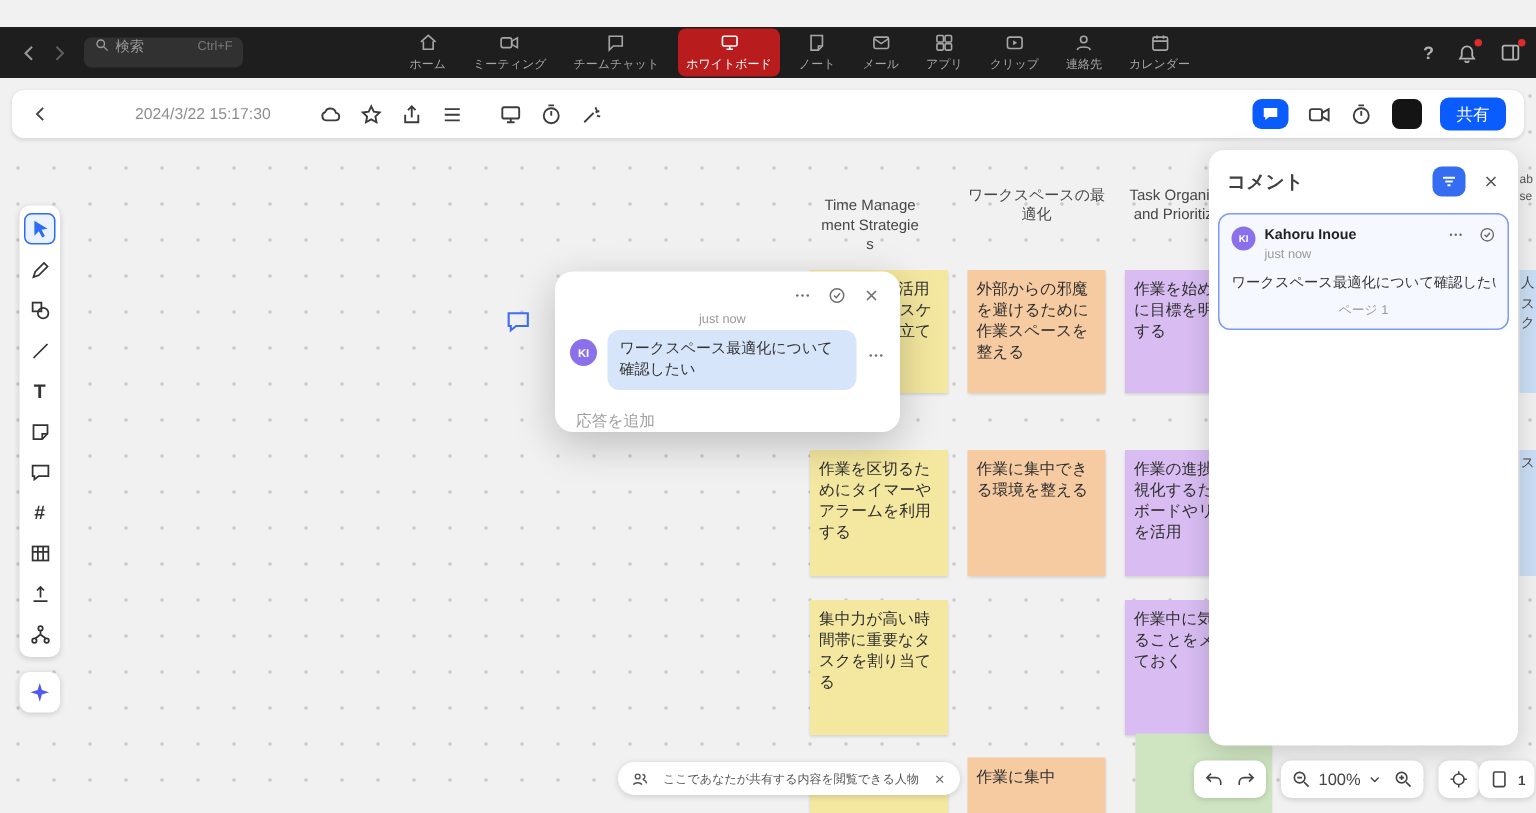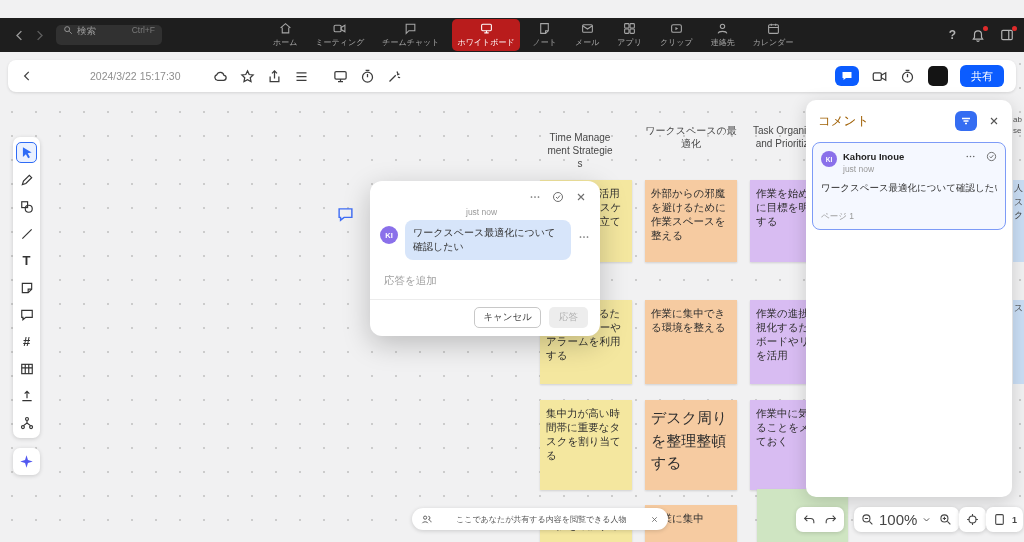--- a/index.html
+++ b/index.html
@@ -68,44 +68,44 @@
 .avatar{width:18px;height:18px;border-radius:50%;background:#8a70ea;color:#fff;font-size:7.5px;display:flex;align-items:center;justify-content:center;font-weight:700;flex:none;margin-top:6px}
 .msg-bubble{background:#d7e5fa;border-radius:8px;padding:6px 8px;font-size:10px;line-height:1.38;color:#333;width:166px}
 .popup-row .dots-sm{width:12px;height:12px;color:#6e6e6e;margin-top:11px}
 .popup-reply{padding:0 14px;margin-top:14px;font-size:10.5px;color:#a0a0a0}
 .popup-foot{border-top:1px solid #ececec;margin-top:11px;display:flex;justify-content:flex-end;gap:8px;padding:7px 12px 8px}
 .btn-cancel{background:#fff;border:1px solid #c8c8c8;border-radius:5px;font-size:9.5px;padding:3px 8px;color:#444;font-family:inherit}
 .btn-reply{background:#ededed;border:none;border-radius:5px;font-size:9.5px;padding:3px 10px;color:#b0b0b0;font-family:inherit}
 
 .panel{position:absolute;left:806px;top:100px;width:206px;height:397px;background:#fff;border-radius:10px;box-shadow:0 4px 18px rgba(0,0,0,.16);z-index:6}
 .panel-head{display:flex;align-items:center;padding:11px 12px 9px}
-.panel-title{font-size:12.5px;font-weight:400;color:#a16207;flex:1}
+.panel-title{font-size:12.5px;font-weight:700;color:#404040;flex:1}
 .filter-btn{width:22px;height:20px;border-radius:6px;background:#356df2;color:#fff;display:flex;align-items:center;justify-content:center;margin-right:11px}
 .filter-btn svg{width:12px;height:12px}
 .panel-close{color:#555}
 .panel-close svg{width:12px;height:12px}
 .panel-card{margin:2px 6px;background:#f5f8ff;border:1px solid #7d9bf7;border-radius:8px;padding:8px 8px 6px}
 .pc-head{display:flex;align-items:flex-start;gap:6px}
 .pc-avatar{width:16px;height:16px;border-radius:50%;background:#8a70ea;color:#fff;font-size:6.5px;display:flex;align-items:center;justify-content:center;font-weight:700;flex:none}
 .pc-name{font-size:9.5px;font-weight:700;color:#222}
 .pc-time{font-size:8.5px;color:#999;margin-top:2px}
 .pc-icons{margin-left:auto;display:flex;gap:10px;color:#666;align-items:center}
 .pc-icons svg{width:11px;height:11px}
 .pc-msg{font-size:9.5px;color:#333;margin-top:8px;white-space:nowrap;overflow:hidden}
-.pc-page{font-size:8.5px;color:#999;text-align:left;margin-top:16px}
-
-.notice{position:absolute;left:412px;top:508px;height:22px;background:#fff;border-radius:12px;box-shadow:0 1px 4px rgba(0,0,0,.16);display:flex;align-items:center;gap:24px;padding:0 9px;z-index:6}
+.pc-page{font-size:8.5px;color:#999;text-align:center;margin-top:6px}
+
+.notice{position:absolute;left:412px;top:508px;height:22px;background:#fff;border-radius:12px;box-shadow:0 1px 4px rgba(0,0,0,.16);display:flex;align-items:center;gap:10px;padding:0 9px;z-index:6}
 .notice span{font-size:8px;color:#555;white-space:nowrap}
 .notice svg{width:11px;height:11px;color:#555}
 .notice .x svg{width:9px;height:9px;color:#666}
 .ctrl{position:absolute;top:507px;height:25px;background:#fff;border-radius:7px;box-shadow:0 1px 4px rgba(0,0,0,.16);display:flex;align-items:center;z-index:6;color:#454545;padding:0 3px}
 .ctrl .btn{padding:4px;display:flex;align-items:center;justify-content:center}
 .ctrl svg{width:13px;height:13px}
 .ctrl .chev svg{width:9px;height:9px}
-.zoom-label{font-size:15px;margin:0 1px}
+.zoom-label{font-size:11px;margin:0 1px}
 .page-num{font-size:9px;font-weight:700;margin:0 3px 0 2px}
 </style>
 </head>
 <body>
 
 <svg width="0" height="0" style="position:absolute">
   <symbol id="i-chevL" viewBox="0 0 24 24">
       <path d="M15 5l-7 7 7 7" fill="none" stroke="currentColor" stroke-width="2.2"></path>
     </symbol>
   <symbol id="i-chevR" viewBox="0 0 24 24">
@@ -375,21 +375,20 @@
   <div class="col-header" style="left:546px;top:131px;width:68px">Time Management Strategies</div>
   <div class="col-header" style="left:752px;top:124px;width:82px">Task Organization and Prioritization</div>
 
   <div class="sticky yellow" style="left:540px;top:180px;height:82px">時間を有効活用するためにスケジュールを立てる</div>
   <div class="sticky yellow" style="left:540px;top:300px;height:84px">作業を区切るためにタイマーやアラームを利用する</div>
   <div class="sticky yellow" style="left:540px;top:400px;height:90px">集中力が高い時間帯に重要なタスクを割り当てる</div>
   <div class="sticky yellow" style="left:540px;top:512px;height:80px">進捗を確認する</div>
 
   <div class="sticky orange" style="left:645px;top:180px;height:82px">外部からの邪魔を避けるために作業スペースを整える</div>
   <div class="sticky orange" style="left:645px;top:300px;height:84px">作業に集中できる環境を整える</div>
-  <div class="sticky orange big" style="left:645px;top:400px;height:90px">デスク周りを整理整頓する</div>
   <div class="sticky orange" style="left:645px;top:505px;height:80px">作業に集中</div>
 
   <div class="sticky purple" style="left:750px;top:180px;height:82px">作業を始める前に目標を明確にする</div>
   <div class="sticky purple" style="left:750px;top:300px;height:84px">作業の進捗を可視化するためにボードやリストを活用</div>
   <div class="sticky purple" style="left:750px;top:400px;height:90px">作業中に気になることをメモしておく</div>
   <div class="sticky green" style="left:757px;top:489px;width:91px;height:53px"></div>
 
   <div class="edge-header" style="left:1013px;top:115px;width:16px;height:34px">ab e se</div>
   <div class="sliver blue" style="left:1013px;top:180px;width:11px;height:82px">人 ス ク</div>
   <div class="sliver blue" style="left:1013px;top:300px;width:11px;height:84px">ス</div>
@@ -511,24 +510,20 @@
     </div>
     <div class="popup-time">just now</div>
     <div class="popup-row">
       <div class="avatar">KI</div>
       <div class="msg-bubble">ワークスペース最適化について確認したい</div>
       <svg class="ic dots-sm">
           <use href="#i-dots"></use>
         </svg>
     </div>
     <div class="popup-reply">応答を追加</div>
-    <div class="popup-foot">
-      <button class="btn-cancel">キャンセル</button>
-      <button class="btn-reply">応答</button>
-    </div>
   </div>
 
   <div class="panel">
     <div class="panel-head">
       <span class="panel-title">コメント</span>
       <span class="filter-btn">
           <svg class="ic">
             <use href="#i-filter"></use>
           </svg>
         </span>

